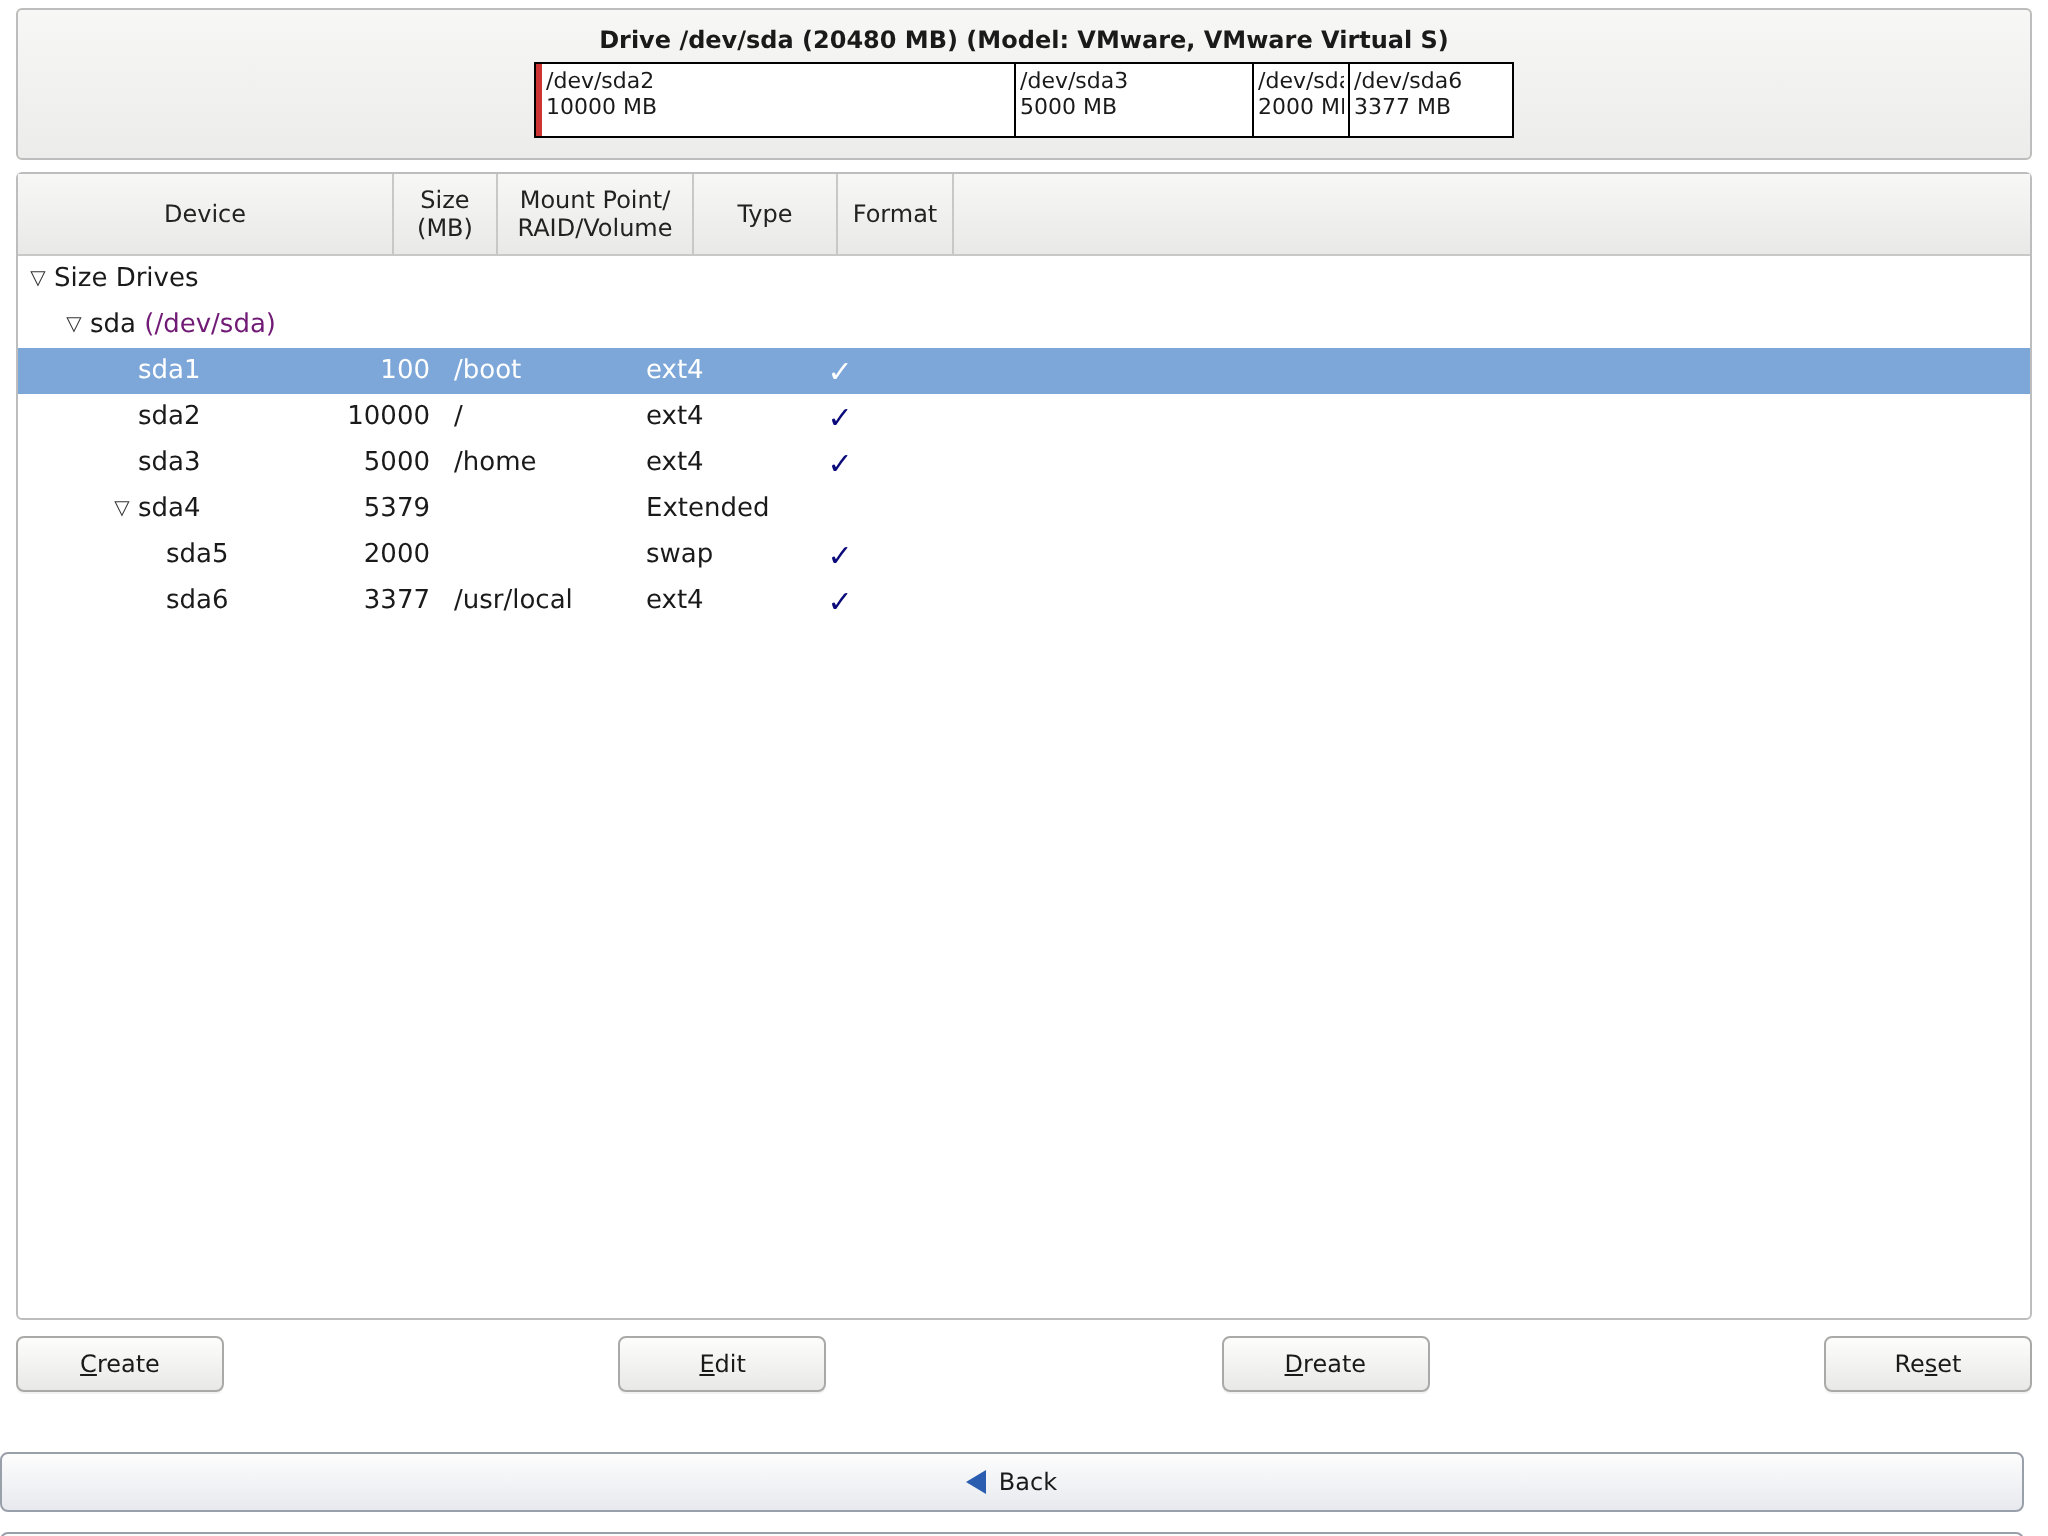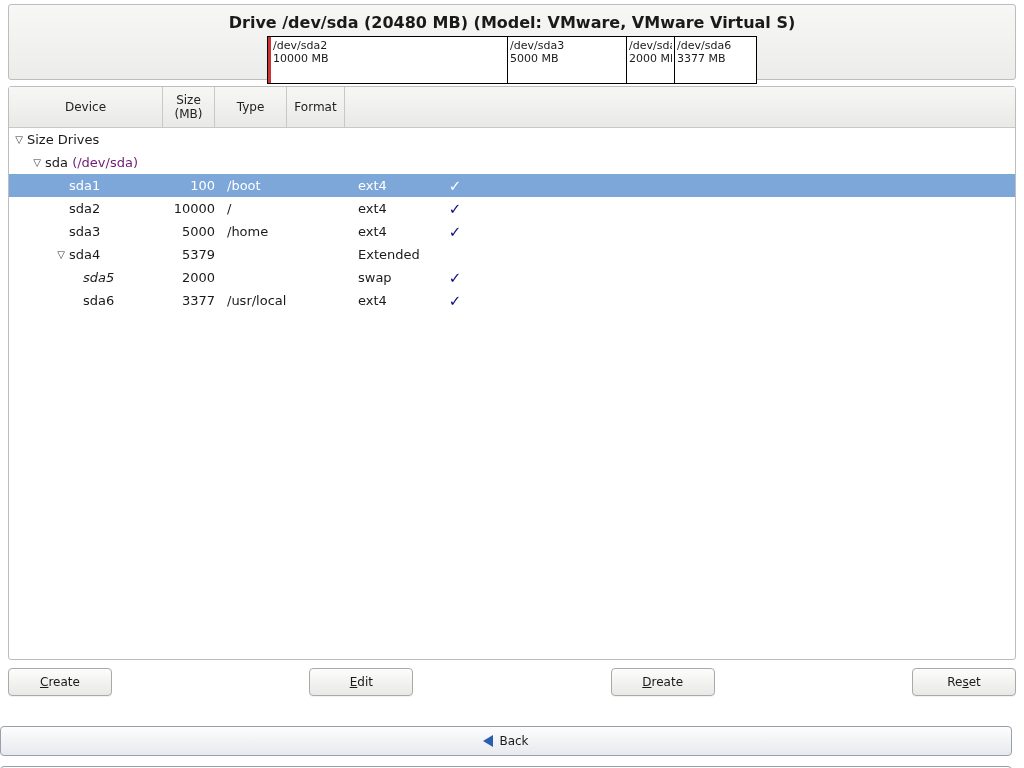--- a/index.html
+++ b/index.html
@@ -19,26 +19,26 @@
     border: 1px solid #bdbdbd;
     border-radius: 3px;
     background: linear-gradient(#f7f7f6, #ececea);
     height: 76px;
     box-sizing: border-box;
     padding-top: 8px;
   }
   .drive-title {
     text-align: center;
     font-weight: bold;
-    font-size: 16px;
+    font-size: 12px;
     margin-bottom: 4px;
   }
   .drive-map {
     width: 490px;
-    height: 48px;
+    height: 38px;
     margin: 0 auto;
     border: 1px solid #000;
     display: flex;
     box-sizing: border-box;
     background: #fff;
   }
   .drive-seg {
     border-right: 1px solid #000;
     box-sizing: border-box;
     font-size: 11px;
@@ -74,21 +74,21 @@
     display: flex;
     align-items: center;
     justify-content: center;
     font-size: 12px;
     color: #222;
     text-align: center;
     box-sizing: border-box;
     padding: 0 4px;
   }
   .col-header .col.last { border-right: none; flex: 1; }
-  .col-device { width: 154px; }
+  .col-device { width: 188px; }
   .col-size   { width: 52px; }
   .col-mount  { width: 98px; }
   .col-type   { width: 72px; }
   .col-format { width: 58px; }
 
   .tree {
     flex: 1;
     overflow: auto;
     font-size: 13px;
   }
@@ -97,21 +97,21 @@
     align-items: center;
     height: 23px;
   }
   .row.selected {
     background: #7da7d9;
     color: #fff;
   }
   .row .c-device { width: 160px; box-sizing: border-box; display:flex; align-items:center; }
   .row .c-size   { width: 52px;  box-sizing: border-box; text-align: right; padding-right: 6px; }
   .row .c-mount  { width: 98px;  box-sizing: border-box; padding-left: 6px; }
-  .row .c-type   { width: 72px;  box-sizing: border-box; padding-left: 4px; margin-left: 35px; }
+  .row .c-type   { width: 72px;  box-sizing: border-box; padding-left: 4px; }
   .row .c-format { width: 58px;  box-sizing: border-box; text-align: center; font-size: 15px; }
   .tri {
     display:inline-block;
     width: 12px;
     text-align: center;
     font-size: 10px;
     color:#333;
     margin-right: 2px;
   }
   .muted { color:#701a75; }
@@ -197,20 +197,26 @@
 
 <div class="list-panel">
   <div class="col-header">
     <div class="col col-device">Device</div>
     <div class="col col-size">
       <div>
         <div>Size</div>
         <div>(MB)</div>
       </div>
     </div>
+    <div class="col col-mount">
+      <div>
+        <div>Mount Point/</div>
+        <div>RAID/Volume</div>
+      </div>
+    </div>
     <div class="col col-type">Type</div>
     <div class="col col-format">Format</div>
     <div class="col last"></div>
   </div>
 
   <div class="tree">
     <div class="row">
       <div class="c-device" style="padding-left:4px;">
         <span class="tri">▽</span>
         <span>Size Drives</span>
@@ -256,21 +262,21 @@
           <div class="c-device" style="padding-left: 46px;">
             <span class="tri">▽</span>
             <span>sda4</span>
           </div>
           <div class="c-size">5379</div>
           <div class="c-mount"></div>
           <div class="c-type">Extended</div>
           <div class="c-format"></div>
         </div>
         <div class="row">
-          <div class="c-device" style="padding-left: 74px; font-style: italic;">
+          <div class="c-device" style="padding-left: 74px;">
             <span>sda5</span>
           </div>
           <div class="c-size">2000</div>
           <div class="c-mount"></div>
           <div class="c-type">swap</div>
           <div class="c-format"><span class="check">✓</span></div>
         </div>
         <div class="row">
           <div class="c-device" style="padding-left: 74px;">
             <span>sda6</span>

